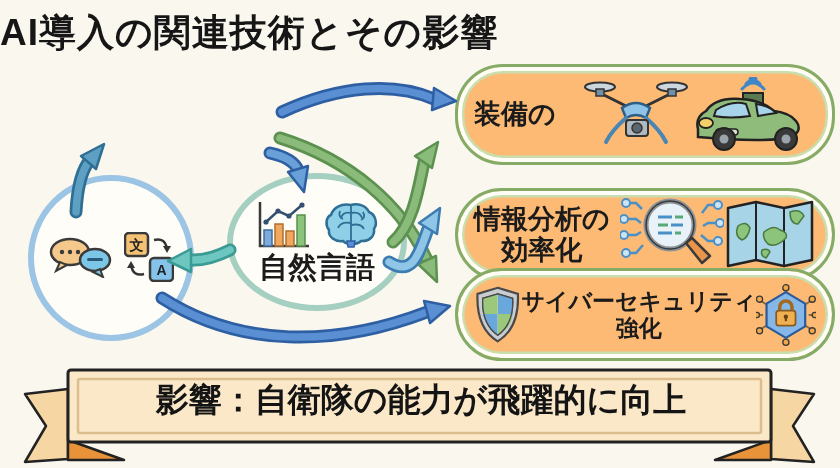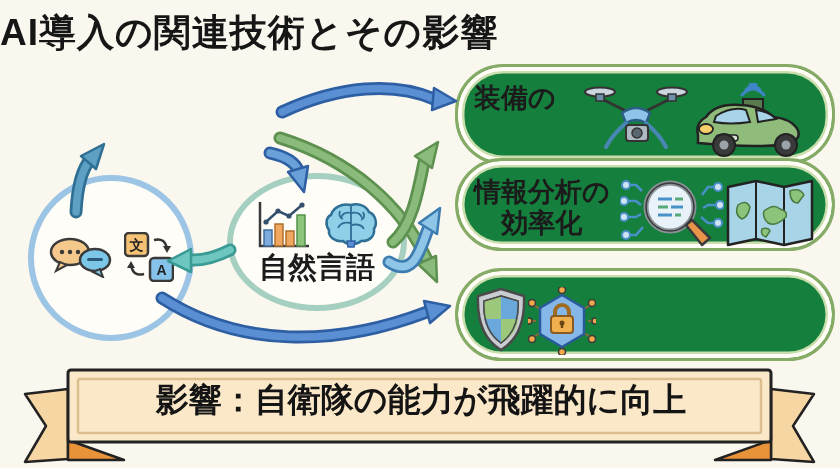--- a/index.html
+++ b/index.html
@@ -18,26 +18,26 @@
           display:flex;flex-direction:column;align-items:center;justify-content:center;}
   .bubble .icon-row{display:flex;align-items:center;gap:12px;margin-bottom:2px;}
   .node-label{font-weight:bold;color:#1b1b1b;line-height:1.1;text-align:center;white-space:nowrap;}
   #bubble-image{left:103px;top:69px;width:180px;height:114px;border:6px solid #9cc4e4;}
   #bubble-nlp{left:28px;top:175px;width:154px;height:154px;border:6px solid #9cc4e4;}
   #bubble-ml{left:227px;top:173px;width:168px;height:126px;border:6px solid #a5cfc0;}
   #bubble-image .node-label,#bubble-ml .node-label{font-size:29px;}
   #bubble-nlp .node-label{font-size:26px;}
 
   
-  .impact-box{position:absolute;left:455px;width:380px;z-index:2;background:#15803d;
+  .impact-box{position:absolute;left:455px;width:380px;z-index:2;background:#fdba74;
               border:3.5px solid #86ab66;border-radius:48px;
               box-shadow:inset 0 0 0 4px #fffdf6, inset 0 0 0 6.5px #c9ddad;
-              display:flex;box-sizing:border-box;padding:16px 16px;}
+              display:flex;align-items:center;box-sizing:border-box;padding:3px 16px;}
   #box-equipment{top:64px;height:101px;}
-  #box-analysis{top:158px;height:93px;}
+  #box-analysis{top:188px;height:93px;}
   #box-cyber{top:268px;height:93px;}
   .impact-label{font-weight:bold;color:#1b1b1b;line-height:1.14;font-size:27px;white-space:nowrap;}
   #box-cyber .impact-label{font-size:23px;text-align:center;flex:1;}
   .spacer{flex:1;}
 
   
   #banner{position:absolute;left:22px;top:366px;z-index:4;}
   .banner-text{position:absolute;left:70px;top:378px;width:702px;text-align:center;z-index:5;
                font-size:33px;font-weight:bold;color:#141414;white-space:nowrap;}
 </style>
@@ -229,20 +229,24 @@
   </div>
 
   <div class="impact-box" id="box-cyber">
     <svg width="54" height="66" viewBox="0 0 54 66">
       <path d="M27,2 L50,9 C51,32 45,52 27,63 C9,52 3,32 4,9 Z" fill="#c9cdd1" stroke="#4a4a4a" stroke-width="2.5"></path>
       <path d="M27,9 L44,14 C45,32 40,47 27,56 C14,47 9,32 10,14 Z" fill="#fff" stroke="#4a4a4a" stroke-width="1.5"></path>
       <path d="M27,9 L44,14 L44,32 L27,32 Z M27,32 L27,56 C16,48 11,38 10.5,32 L27,32 Z" fill="#6aa8dc"></path>
       <path d="M27,9 L10,14 L10.5,32 L27,32 Z M27,32 L44,32 C43,43 37,51 27,56 Z" fill="#9cc87c"></path>
       <path d="M27,9 L44,14 C45,32 40,47 27,56 C14,47 9,32 10,14 Z" fill="none" stroke="#4a4a4a" stroke-width="1.5"></path>
     </svg>
+    <div class="impact-label">
+      <div>サイバーセキュリティ</div>
+      <div>強化</div>
+    </div>
     <svg width="68" height="68" viewBox="0 0 68 68">
       <g stroke="#8a6a3a" stroke-width="2">
         <path d="M34,10 V2 M34,58 V66 M12,22 L4,17 M56,22 L64,17 M12,46 L4,51 M56,46 L64,51 M8,34 H0 M60,34 H68"></path>
       </g>
       <g fill="#f0a84a" stroke="#3a3a3a" stroke-width="1.5">
         <circle cx="34" cy="3" r="3.5"></circle>
           <circle cx="34" cy="65" r="3.5"></circle>
           <circle cx="4" cy="16" r="3.5"></circle>
         <circle cx="64" cy="16" r="3.5"></circle>
           <circle cx="4" cy="52" r="3.5"></circle>

